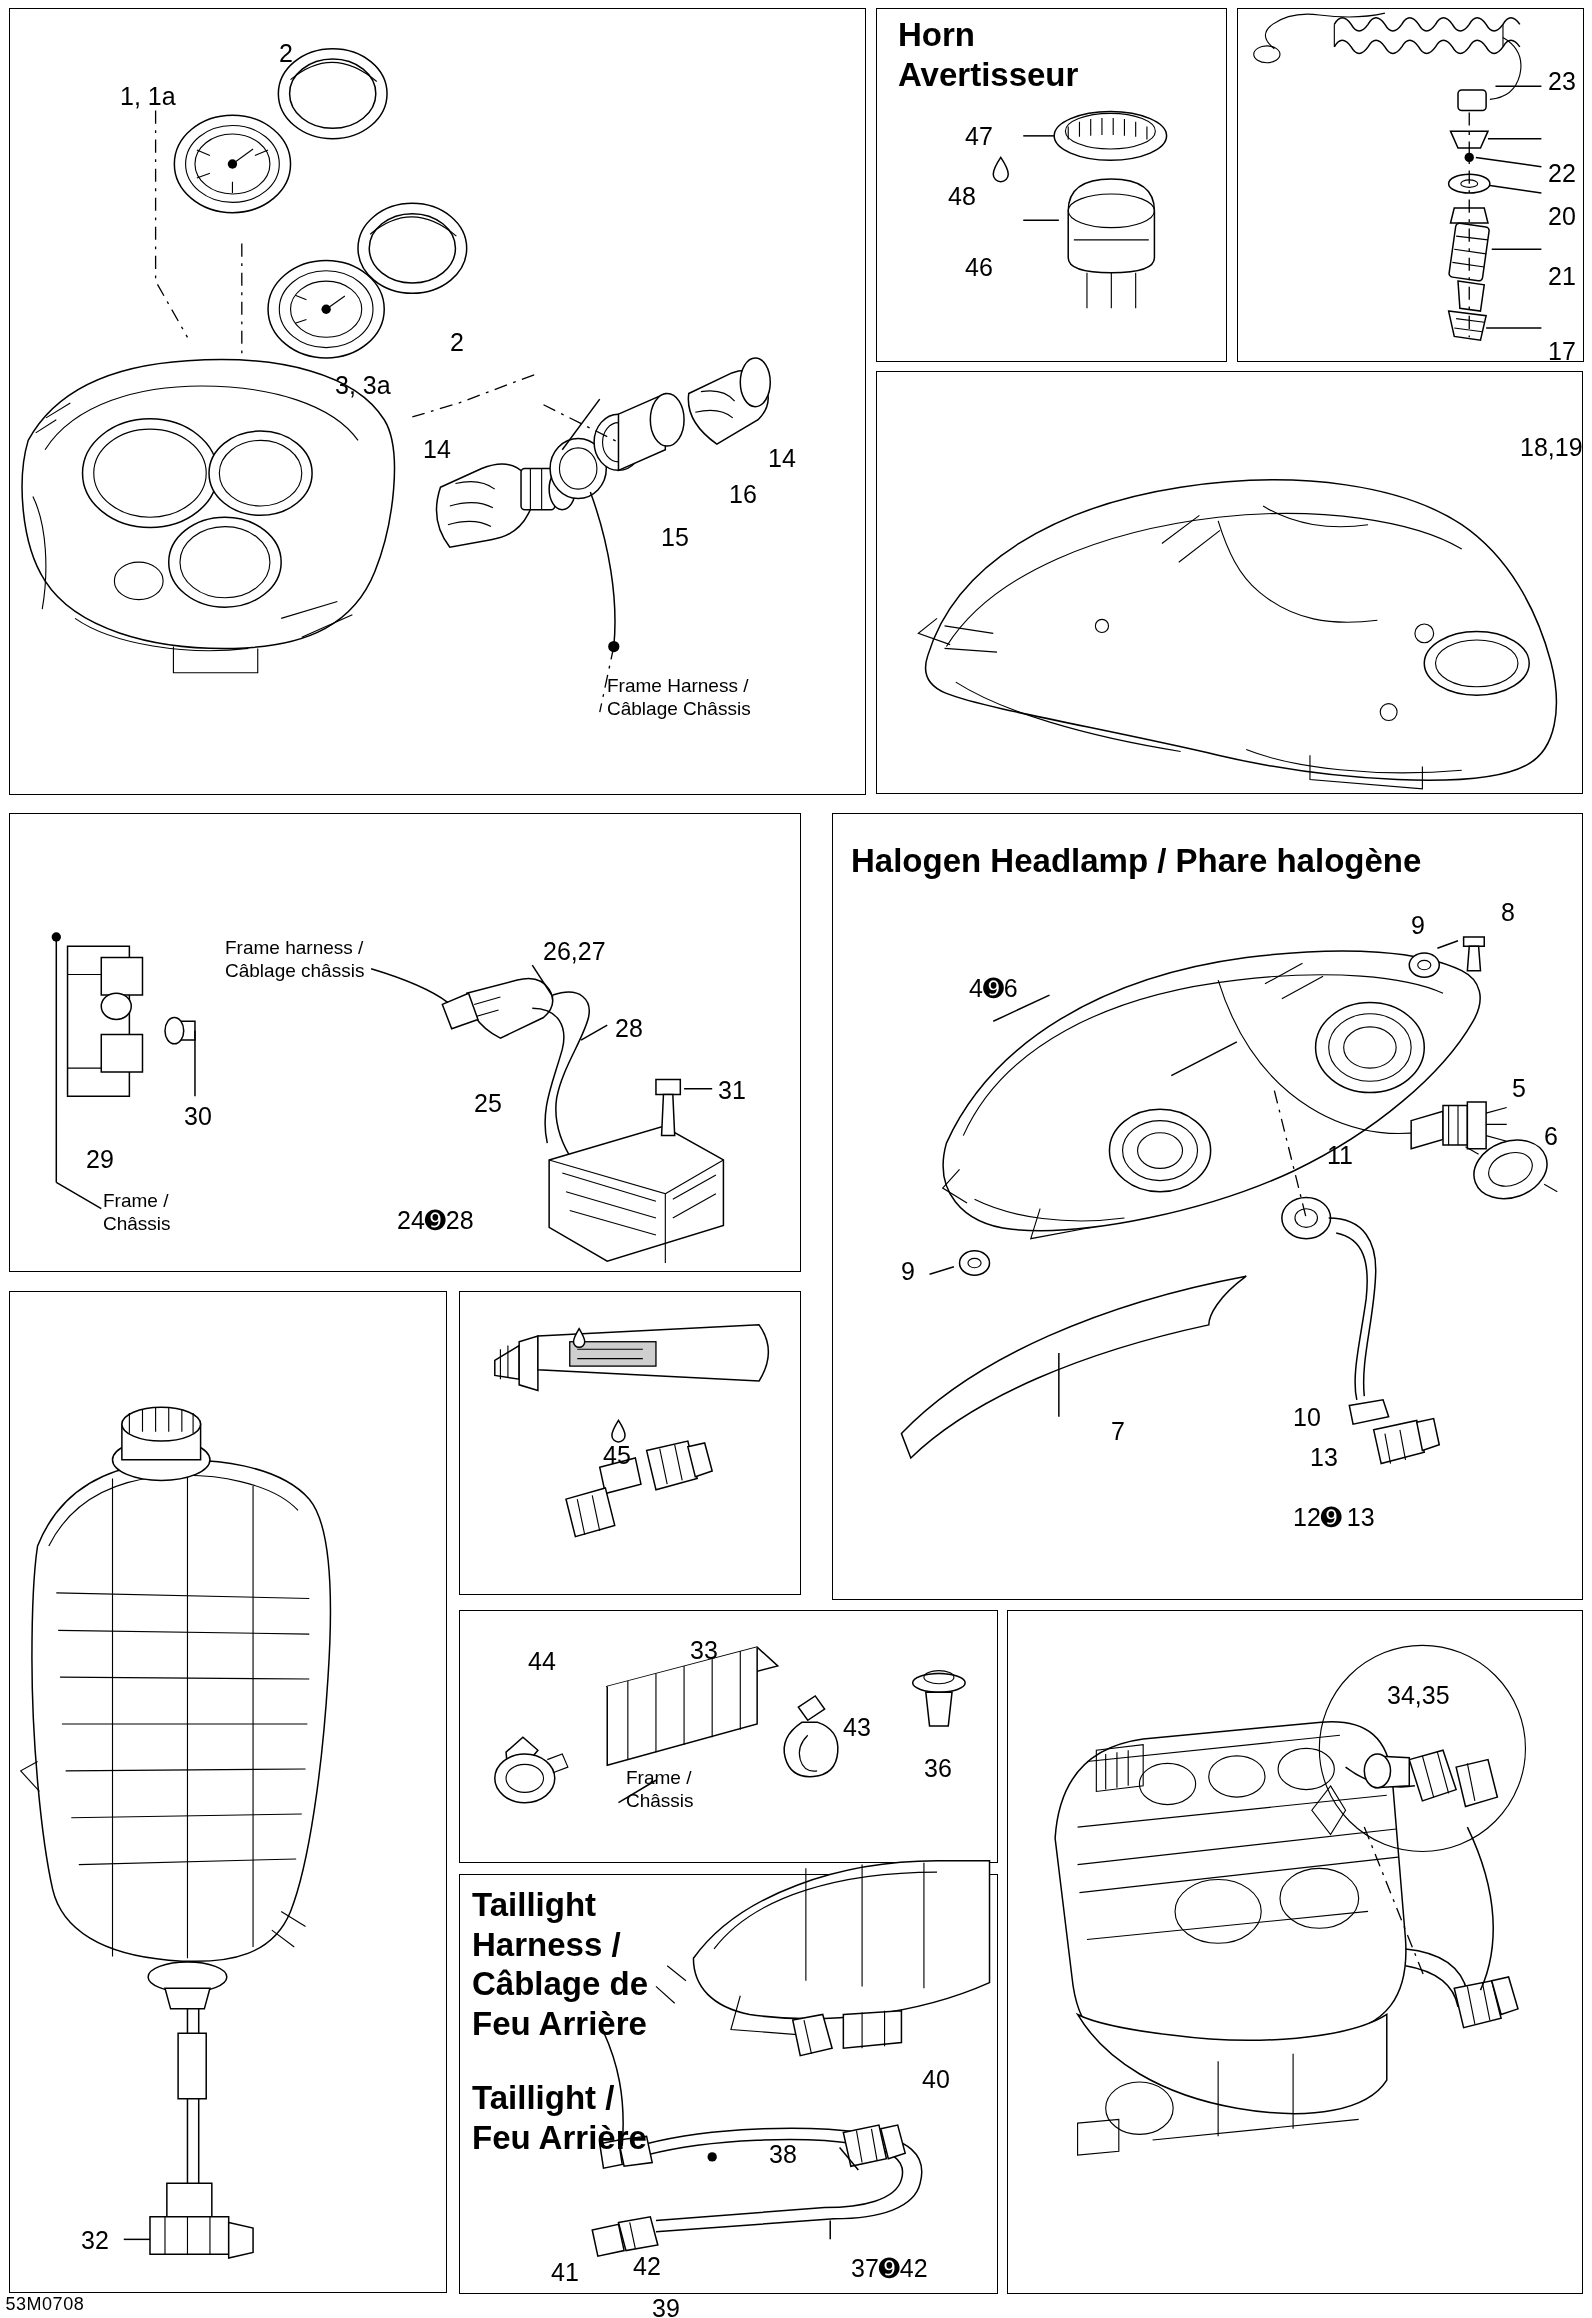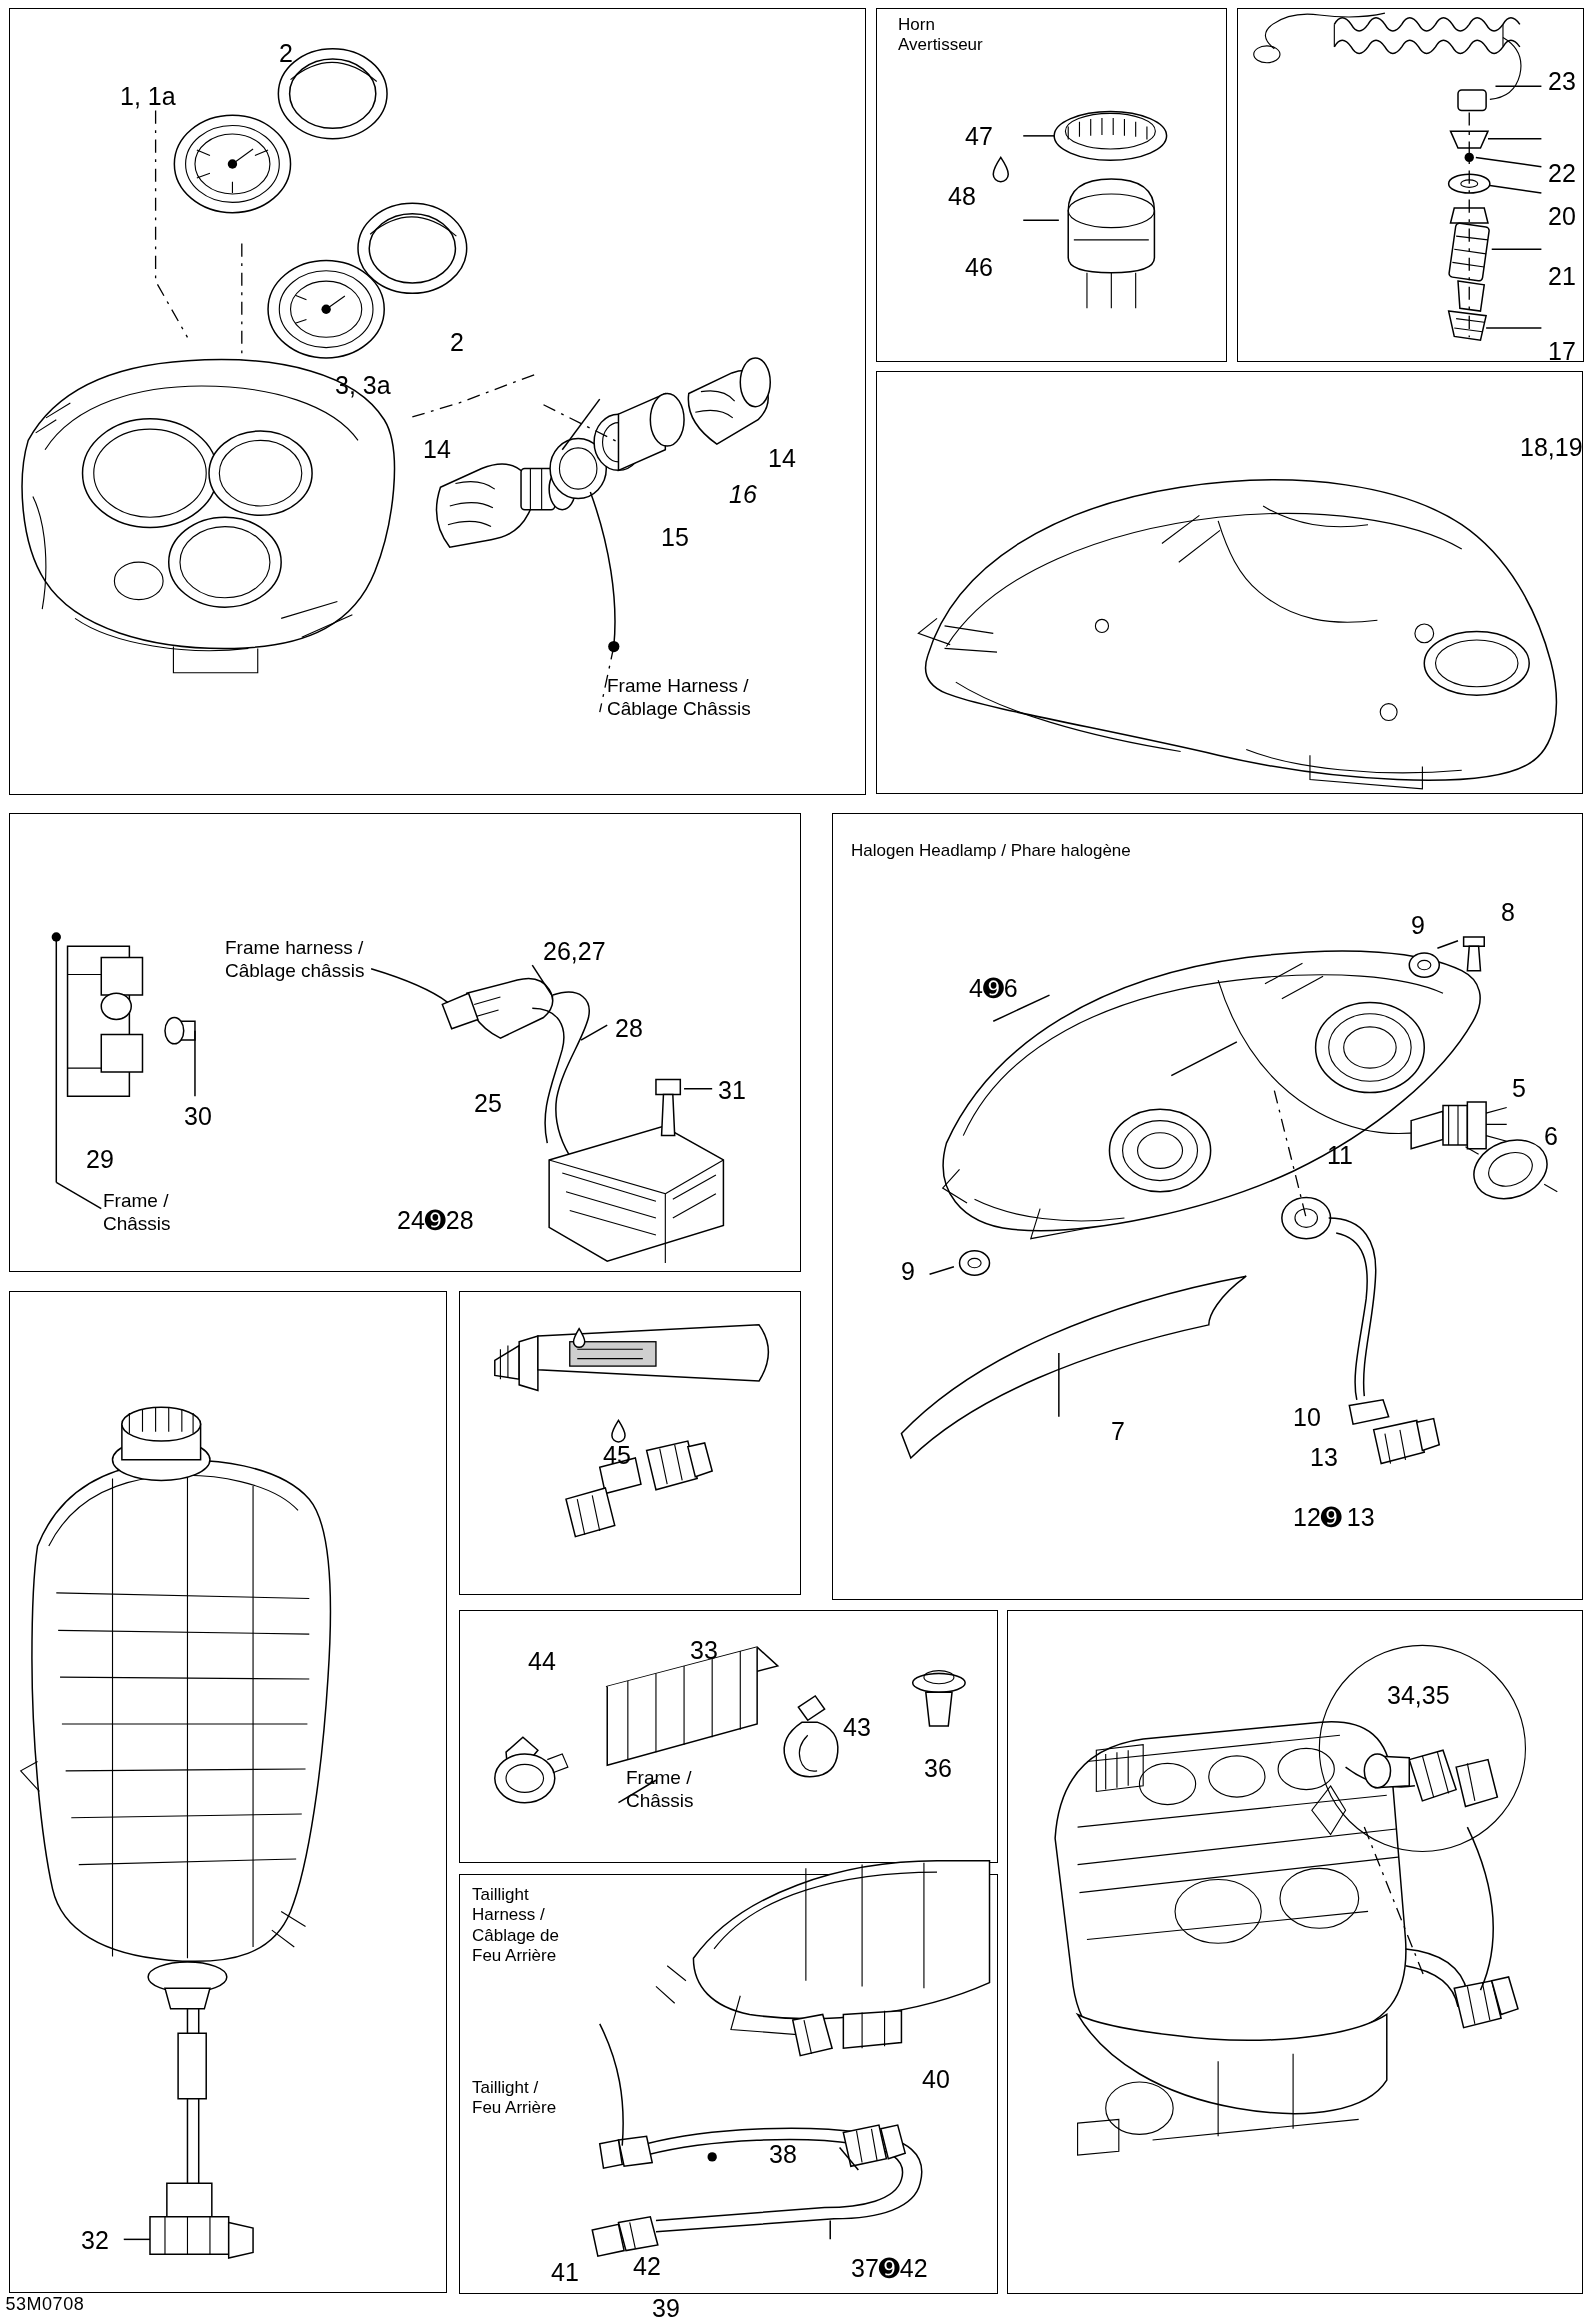--- a/index.html
+++ b/index.html
@@ -28,21 +28,22 @@
     background: #fff;
   }
   .lbl {
     position: absolute;
     font-size: 19px;
     line-height: 1.2;
     white-space: pre;
     color: #000;
   }
   .lbl.big {
-    font-size: 17px;
+    font-size: 33px;
+    font-weight: bold;
   }
   .num {
     position: absolute;
     font-size: 25px;
     white-space: pre;
     color: #000;
   }
   .footer {
     position: absolute;
     left: 5.6px;
@@ -473,21 +474,21 @@
 
   </svg>
 
   <div class="num" style="left:120px; top:82px;">1, 1a</div>
   <div class="num" style="left:279px; top:39px;">2</div>
   <div class="num" style="left:450px; top:328px;">2</div>
   <div class="num" style="left:335px; top:371px;">3, 3a</div>
   <div class="num" style="left:423px; top:435px;">14</div>
   <div class="num" style="left:768px; top:444px;">14</div>
   <div class="num" style="left:661px; top:523px;">15</div>
-  <div class="num" style="left:729px; top:480px;font-style:italic;">16</div>
+  <div class="num" style="left:729px; top:480px;">16</div>
   <div class="lbl" style="left:607px; top:675px;">Frame Harness /
 Câblage Châssis</div>
 
   <div class="lbl big" style="left:898px; top:15px;">Horn
 Avertisseur</div>
   <div class="num" style="left:965px; top:122px;">47</div>
   <div class="num" style="left:948px; top:182px;">48</div>
   <div class="num" style="left:965px; top:253px;">46</div>
 
   <div class="num" style="left:1548px; top:67px;">23</div>

